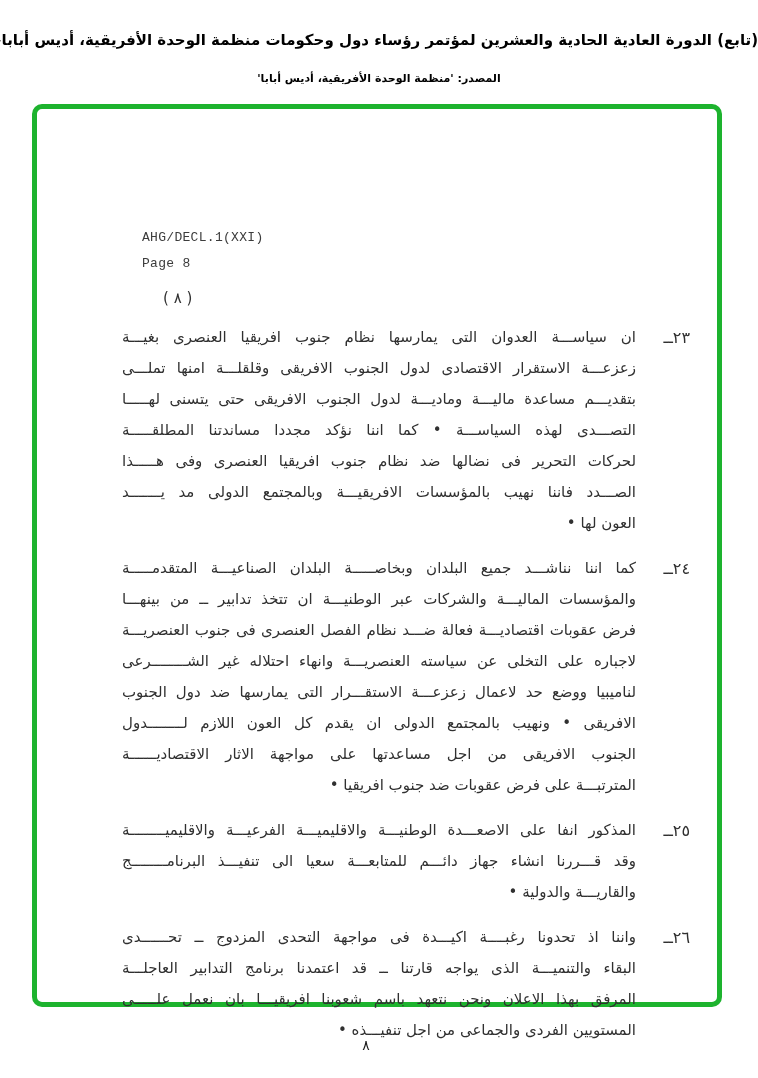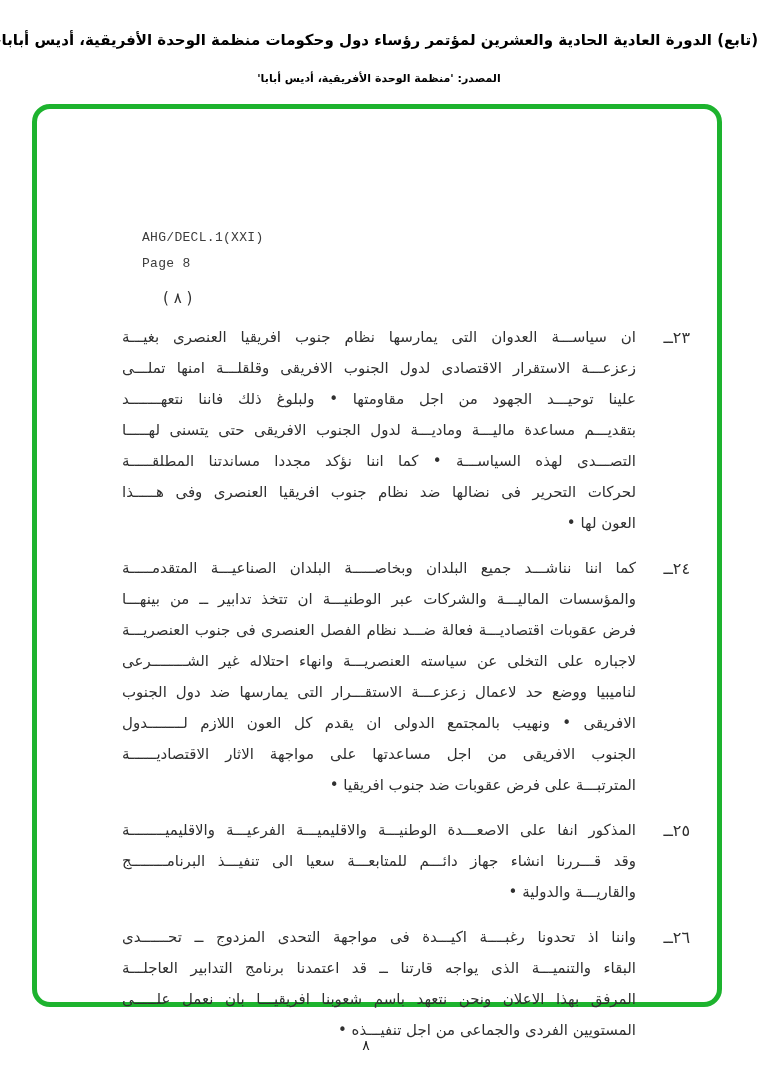--- a/index.html
+++ b/index.html
@@ -44,21 +44,21 @@
   }
 
   
   .doc-box {
     position: absolute;
     left: 32px;
     top: 104px;
     width: 680px;
     height: 893px;
     border: 5px solid #1db32e;
-    border-radius: 18px;
+    border-radius: 10px;
     background: #ffffff;
   }
 
   
   .doc-ref {
     position: absolute;
     left: 105px;
     top: 116px;
     font-family: "Liberation Mono", "DejaVu Sans Mono", monospace;
     font-size: 13px;
@@ -139,24 +139,24 @@
     </div>
 
     <div class="section-marker">( ٨ )</div>
 
     <div class="paras">
   <div class="para">
     <div class="para-num">٢٣ــ</div>
     <div class="para-text">
             <div class="line">ان سياســـة العدوان التى يمارسها نظام جنوب افريقيا العنصرى بغيـــة</div>
             <div class="line">زعزعـــة الاستقرار الاقتصادى لدول الجنوب الافريقى وقلقلـــة امنها تملـــى</div>
-            <div class="line">علينا توحيـــد الجهود من اجل مقاومتها • ولبلوغ ذلك فاننا نتعهـــــــد</div>
             <div class="line">بتقديـــم مساعدة ماليـــة وماديـــة لدول الجنوب الافريقى حتى يتسنى لهـــــا</div>
             <div class="line">التصـــدى لهذه السياســـة • كما اننا نؤكد مجددا مساندتنا المطلقـــــة</div>
             <div class="line">لحركات التحرير فى نضالها ضد نظام جنوب افريقيا العنصرى وفى هـــــذا</div>
+            <div class="line">الصـــدد فاننا نهيب بالمؤسسات الافريقيـــة وبالمجتمع الدولى مد يـــــــد</div>
             <div class="line last">العون لها •</div>
           </div>
   </div>
 
   <div class="para">
     <div class="para-num">٢٤ــ</div>
     <div class="para-text">
             <div class="line">كما اننا نناشـــد جميع البلدان وبخاصـــــة البلدان الصناعيـــة المتقدمـــــة</div>
             <div class="line">والمؤسسات الماليـــة والشركات عبر الوطنيـــة ان تتخذ تدابير ــ من بينهـــا</div>
             <div class="line">فرض عقوبات اقتصاديـــة فعالة ضـــد نظام الفصل العنصرى فى جنوب العنصريـــة</div>

